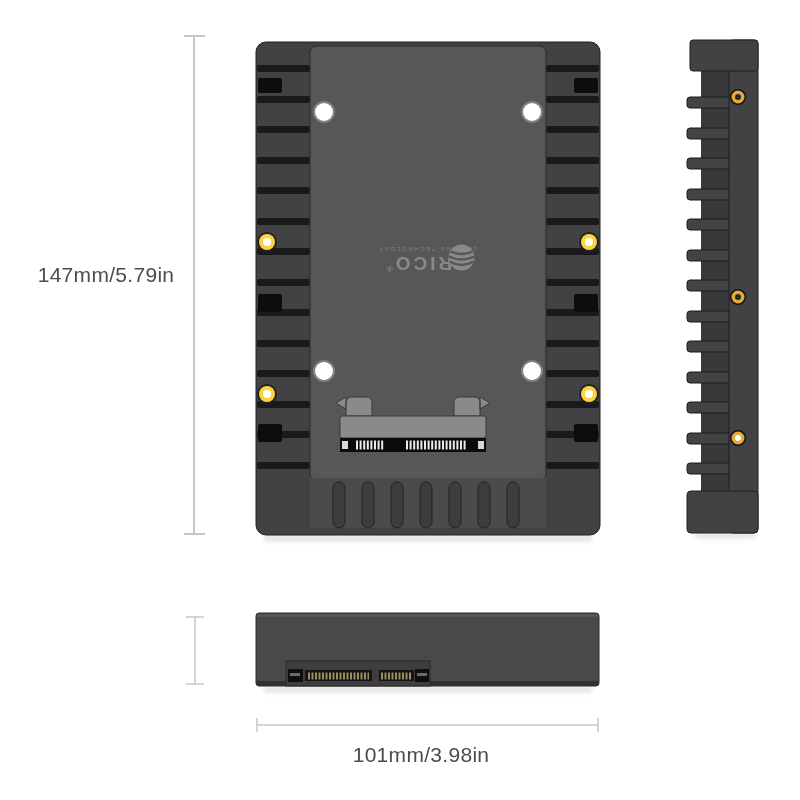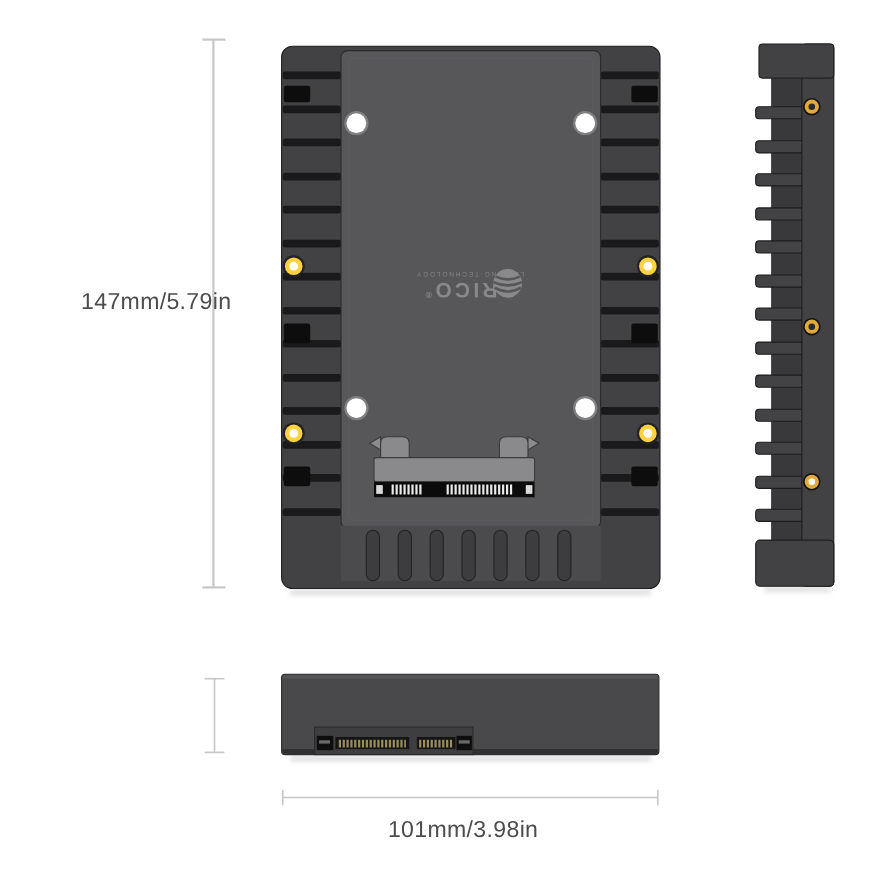--- a/index.html
+++ b/index.html
@@ -216,16 +216,16 @@
   </svg>
   <div class="logo-col">
     <div class="logo-word">
       <span>ORICO</span>
           <span class="logo-reg">®</span>
     </div>
     <div class="logo-tag">LEADING·TECHNOLOGY</div>
   </div>
 </div>
 
-<div class="dim-label" style="left:106px;top:275px;margin-left:36px;">147mm/5.79in</div>
+<div class="dim-label" style="left:106px;top:275px;">147mm/5.79in</div>
 <div class="dim-label" style="left:421px;top:755px;">101mm/3.98in</div>
 
 </div>
 
 </body></html>

